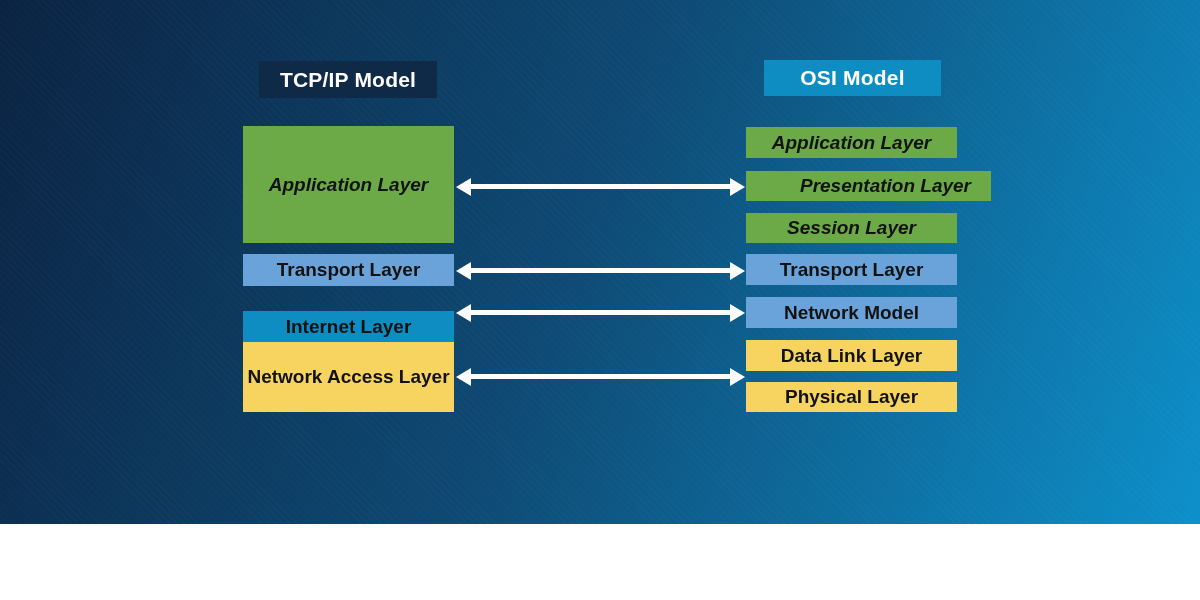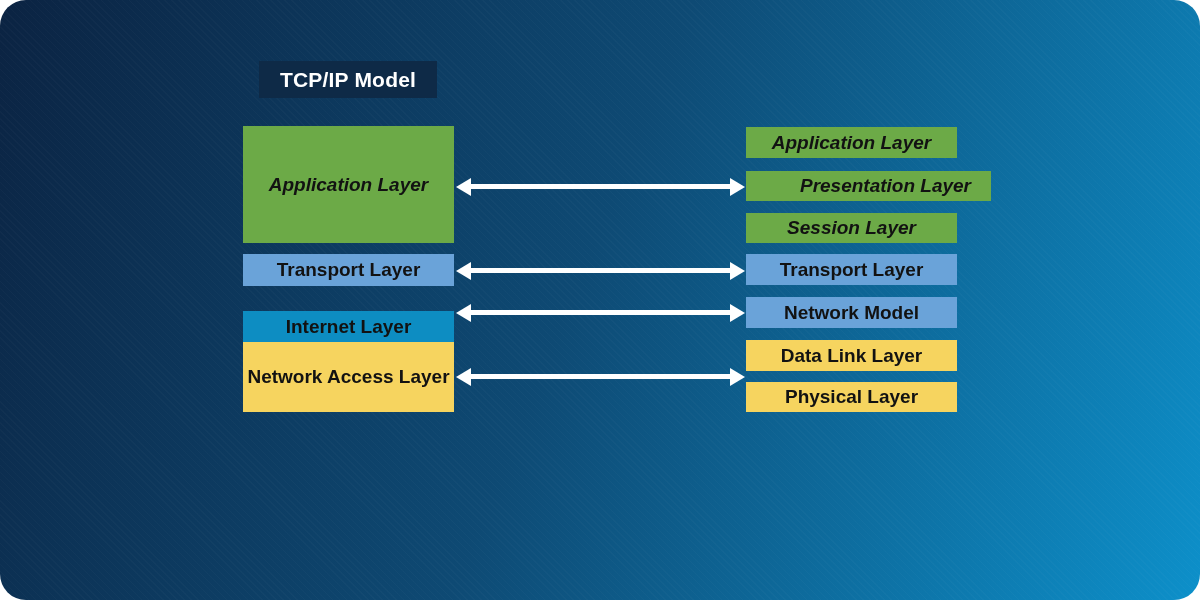--- a/index.html
+++ b/index.html
@@ -1,22 +1,21 @@
 <!DOCTYPE html>
 <html><head>
 <meta charset="utf-8">
 <style>
   html,body{margin:0;padding:0;}
   .canvas{
     position:relative;
-    width:1200px;height:600px;
+    width:1200px;height:524px;
     overflow:hidden;
     font-family:"Liberation Sans","DejaVu Sans",sans-serif;
     background:linear-gradient(112deg,#0b2342 0%,#0e4a74 48%,#0d90ca 100%);
-    border-radius:26px;
   }
   .texture{
     position:absolute;inset:0;
     background:repeating-linear-gradient(45deg,rgba(255,255,255,0.02) 0 1px,transparent 1px 5px);
     pointer-events:none;
   }
   .chip{
     position:absolute;
     display:flex;align-items:center;justify-content:center;
     color:#ffffff;font-weight:bold;font-size:21px;
@@ -76,20 +75,23 @@
 </style>
 </head>
 <body>
 
 <div class="canvas">
   <div class="texture"></div>
 
   <div class="chip tcpip">
     <span>TCP/IP Model</span>
   </div>
+  <div class="chip osi">
+    <span>OSI Model</span>
+  </div>
 
   <div class="box col-l green l-app">
     <span>Application Layer</span>
   </div>
   <div class="box col-l lblue l-trans">
     <span>Transport Layer</span>
   </div>
   <div class="box col-l blue l-int">
     <span>Internet Layer</span>
   </div>

